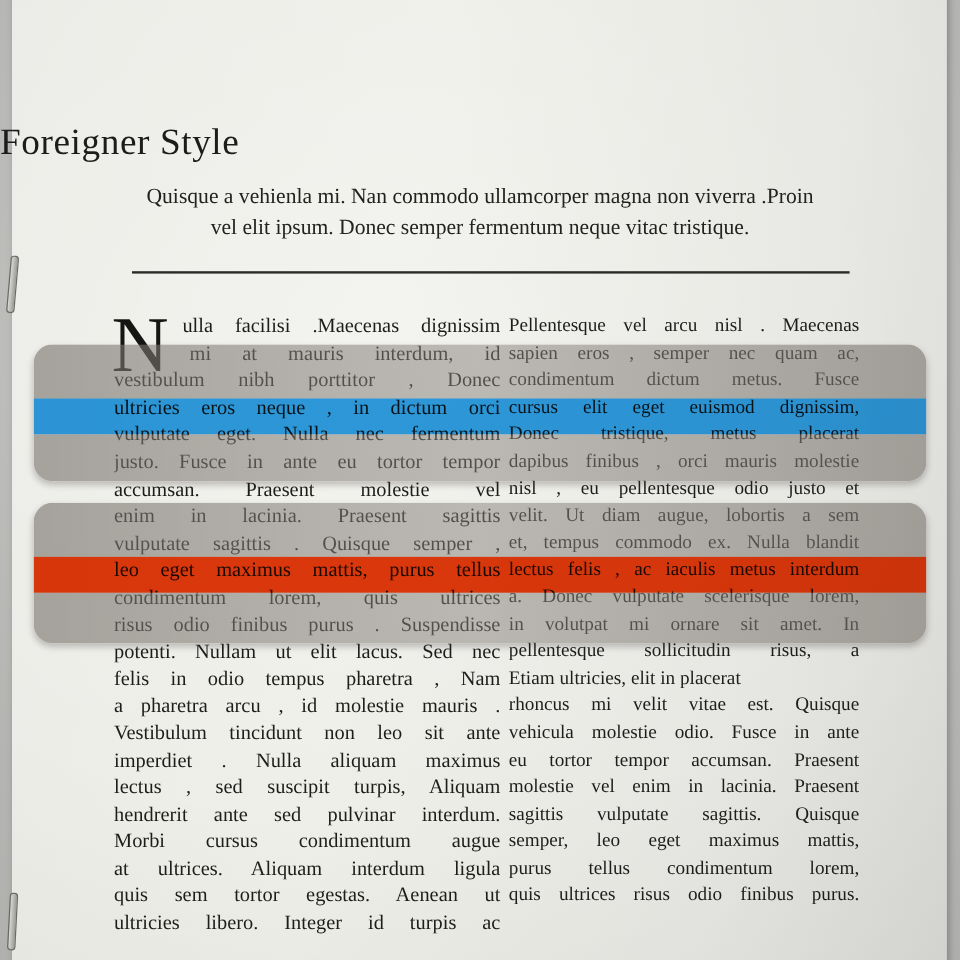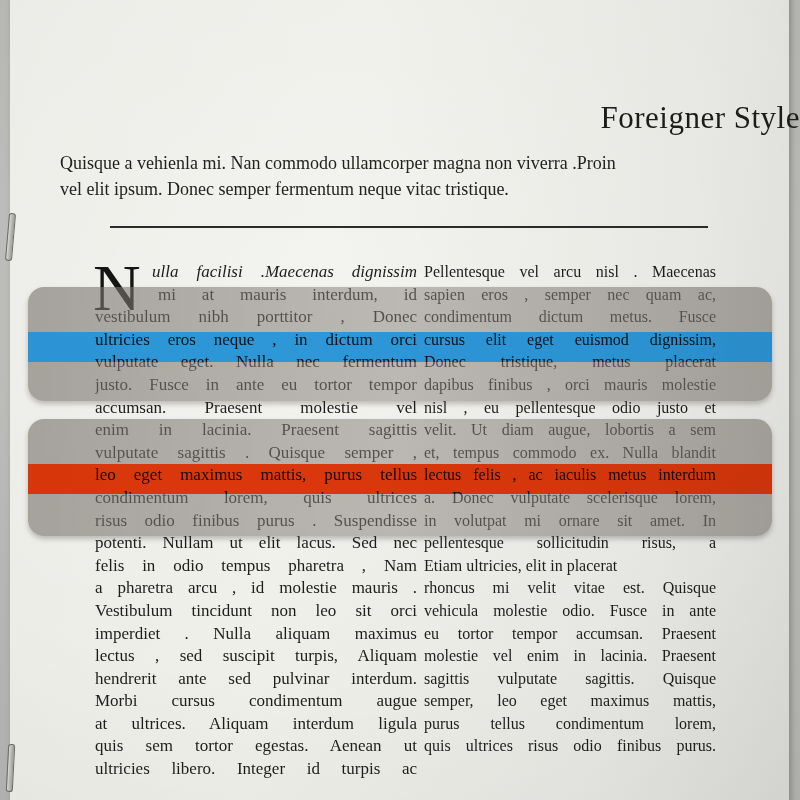--- a/index.html
+++ b/index.html
@@ -13,32 +13,32 @@
   .sheet-shading{position:absolute;inset:0;
     background:radial-gradient(120% 90% at 40% 35%, rgba(255,255,255,.25) 0%, rgba(0,0,0,0) 55%, rgba(0,0,0,.05) 100%);}
 
   
   .staple{position:absolute;width:5px;height:46px;border:1px solid #6a6a66;border-radius:3px;
     background:linear-gradient(90deg,#d8d8d4,#9a9a96);}
   .staple.top{left:7px;top:213px;transform:rotate(5deg);}
   .staple.bottom{left:7px;top:744px;transform:rotate(3deg);}
 
   
-  .title{position:absolute;left:0;top:100px;width:800px;text-align:right;
+  .title{position:absolute;left:0;top:100px;width:800px;text-align:left;
     font-size:31px;letter-spacing:.5px;color:#1c1c1a;}
   .intro{position:absolute;left:60px;top:150px;width:680px;color:#22221f;}
-  .intro-line{text-align:left;font-size:18px;line-height:26px;}
+  .intro-line{text-align:center;font-size:18px;line-height:26px;}
   .rule{position:absolute;left:110px;top:226px;width:598px;height:2px;background:#2b2b29;}
 
   
   .col{position:absolute;top:261px;color:#1d1d1b;}
   .col-left{left:95px;width:322px;font-size:17px;}
   .col-right{left:424px;width:292px;font-size:16px;}
   .line{height:22.6px;line-height:22.6px;text-align:justify;text-align-last:justify;overflow:hidden;}
-  .col-left .line:nth-child(1){padding-left:57px;font-style:italic;}
+  .col-left .line:nth-child(1){padding-left:57px;}
   .col-left .line:nth-child(2){padding-left:63px;}
   .col-right .line:nth-child(14){text-align-last:left;}
   .dropcap{position:absolute;left:93px;top:262px;font-size:66px;line-height:52px;color:#151513;}
 
   
   .strip{position:absolute;left:28px;width:744px;height:114px;border-radius:16px;overflow:hidden;
     box-shadow:0 3px 5px rgba(55,50,45,.28);}
   .strip1{top:287px;}
   .strip2{top:419px;height:117px;}
   .strip .gray{position:absolute;left:0;width:100%;
@@ -78,21 +78,21 @@
       <div class="line">justo. Fusce in ante eu tortor tempor</div>
       <div class="line">accumsan. Praesent molestie vel</div>
       <div class="line">enim in lacinia. Praesent sagittis</div>
       <div class="line">vulputate sagittis . Quisque semper ,</div>
       <div class="line">leo eget maximus mattis, purus tellus</div>
       <div class="line">condimentum lorem, quis ultrices</div>
       <div class="line">risus odio finibus purus . Suspendisse</div>
       <div class="line">potenti. Nullam ut elit lacus. Sed nec</div>
       <div class="line">felis in odio tempus pharetra , Nam</div>
       <div class="line">a pharetra arcu , id molestie mauris .</div>
-      <div class="line">Vestibulum tincidunt non leo sit orci</div>
+      <div class="line">Vestibulum tincidunt non leo sit ante</div>
       <div class="line">imperdiet . Nulla aliquam maximus</div>
       <div class="line">lectus , sed suscipit turpis, Aliquam</div>
       <div class="line">hendrerit ante sed pulvinar interdum.</div>
       <div class="line">Morbi cursus condimentum augue</div>
       <div class="line">at ultrices. Aliquam interdum ligula</div>
       <div class="line">quis sem tortor egestas. Aenean ut</div>
       <div class="line">ultricies libero. Integer id turpis ac</div>
     </div>
 
   <div class="col col-right">

